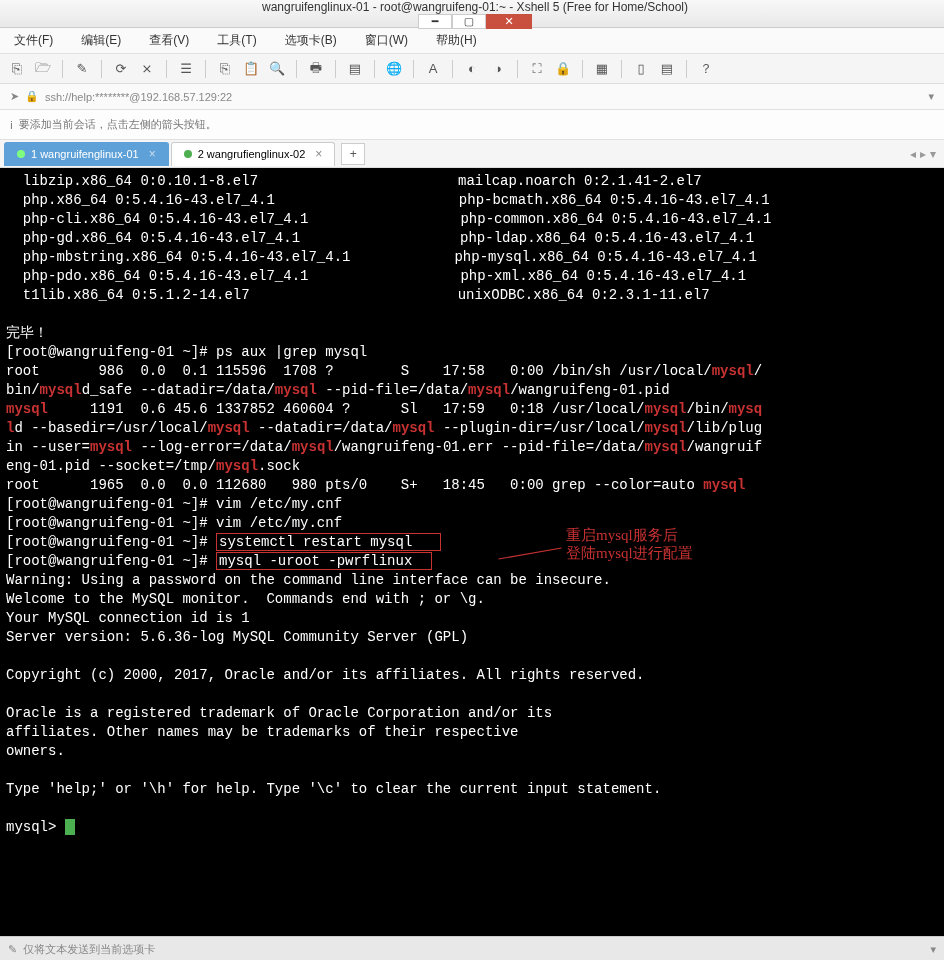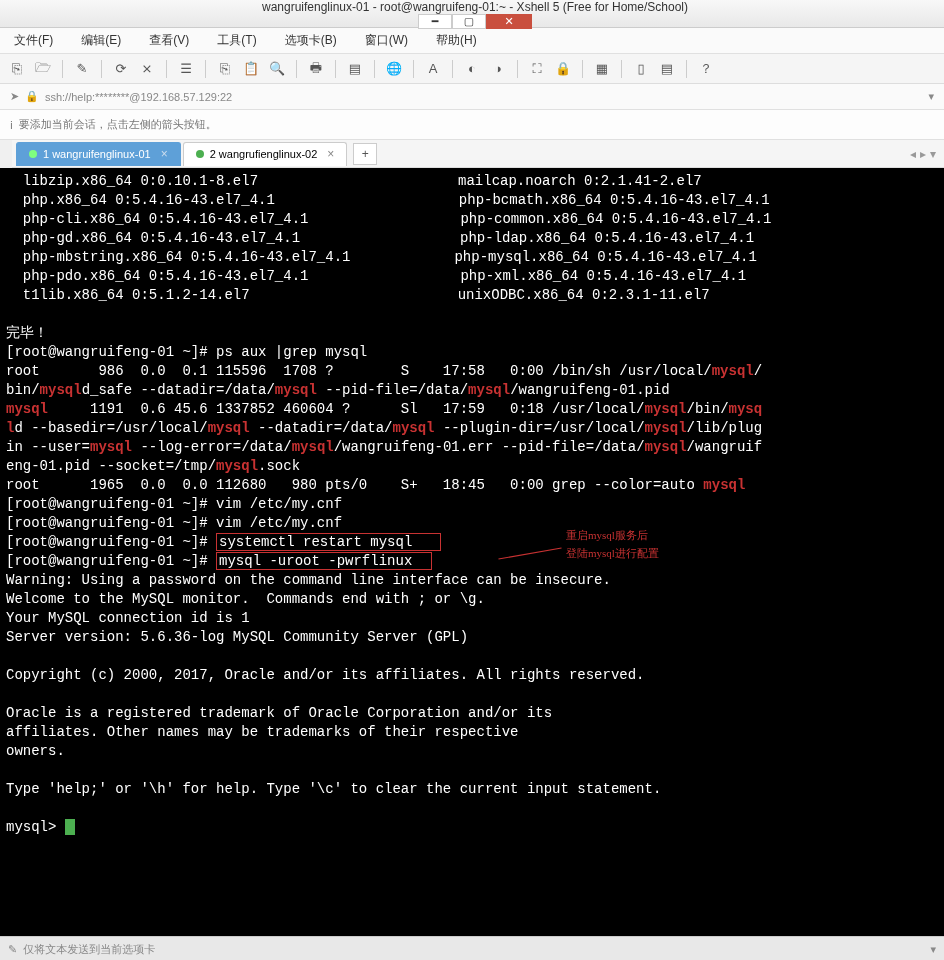--- a/index.html
+++ b/index.html
@@ -12,33 +12,33 @@
 .winbtn.close { background:#c94f3e; color:#fff; width:46px; }
 .winbtn.max { background:#fff; border:1px solid #ccc; }
 .winbtn.min { background:#fff; border:1px solid #ccc; }
 .menubar { height:26px; background:#fafafa; border-bottom:1px solid #e0e0e0; display:flex; align-items:center; padding:0 8px; gap:16px; }
 .menuitem { padding:3px 6px; color:#333; cursor:default; }
 .toolbar { height:30px; background:#f5f5f5; border-bottom:1px solid #ddd; display:flex; align-items:center; padding:0 8px; gap:8px; }
 .tbicon { width:18px; height:18px; display:flex; align-items:center; justify-content:center; color:#555; font-size:13px; }
 .sep { width:1px; height:18px; background:#ccc; margin:0 2px; }
 .addr { height:26px; background:#fafafa; border-bottom:1px solid #e0e0e0; display:flex; align-items:center; padding:0 10px; gap:6px; color:#888; font-size:11px; }
 .hint { height:30px; background:#fdfdfd; border-bottom:1px solid #e0e0e0; display:flex; align-items:center; padding:0 10px; color:#777; font-size:11px; gap:6px; }
-.tabs { height:28px; background:#f5f5f5; border-bottom:1px solid #ddd; display:flex; align-items:center; padding-left:4px;margin-left:12px; }
+.tabs { height:28px; background:#f5f5f5; border-bottom:1px solid #ddd; display:flex; align-items:center; padding-left:4px; }
 .tab { height:24px; padding:0 12px; display:flex; align-items:center; gap:6px; border:1px solid #ccc; background:#fff; margin-right:2px; font-size:11px; border-bottom:none; border-radius:3px 3px 0 0; }
 .tab.active { background:#5ea0d8; color:#fff; border-color:#5ea0d8; }
 .tab .dot { width:8px; height:8px; border-radius:50%; background:#4caf50; }
 .tab.active .dot { background:#7fff7f; }
 .tab .x { color:#888; font-size:12px; margin-left:4px; }
 .tab.active .x { color:#cde; }
 .addtab { width:24px; height:22px; border:1px solid #ccc; background:#fff; display:flex; align-items:center; justify-content:center; margin-left:4px; color:#555; }
 .term { background:#000; color:#fff; font-family:"Consolas","Courier New",monospace; font-size:14px; line-height:19px; padding:4px 6px; height:768px; overflow:hidden; position:relative; white-space:pre; }
 .red { color:#c83232; font-weight:bold; }
 .hl { border:1px solid #c83232; }
 .cursor { background:#4caf50; display:inline-block; width:10px; height:16px; vertical-align:middle; }
-.anno { position:absolute; color:#c83232; font-size:11px; font-family:"Microsoft YaHei"; line-height:18px; }
+.anno { position:absolute; color:#c83232; font-size:15px; font-family:"Microsoft YaHei"; line-height:18px; }
 .annoline { position:absolute; border-top:1px solid #c83232; }
 .sendbar { height:26px; background:#e8e8e8; border-top:1px solid #ccc; display:flex; align-items:center; padding:0 8px; color:#888; font-size:11px; gap:6px; }
 .status { height:22px; background:#f0f0f0; border-top:1px solid #ddd; display:flex; align-items:center; padding:0 23px; font-size:11px; color:#555;text-align:right; }
 .status .spacer { flex:1; }
 .status span { margin:0 8px; }
 .navarrows { margin-left:auto; display:flex; gap:4px; padding-right:8px; color:#999; }
 </style>
 </head>
 <body>
 

